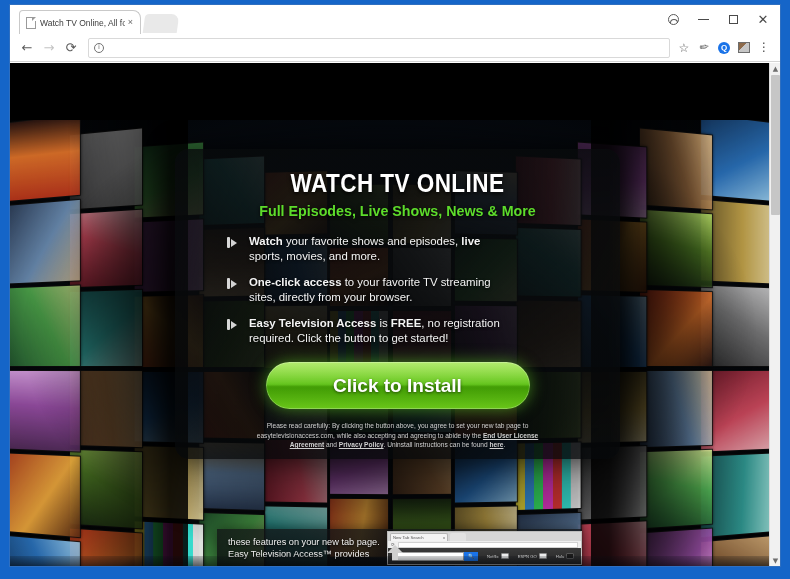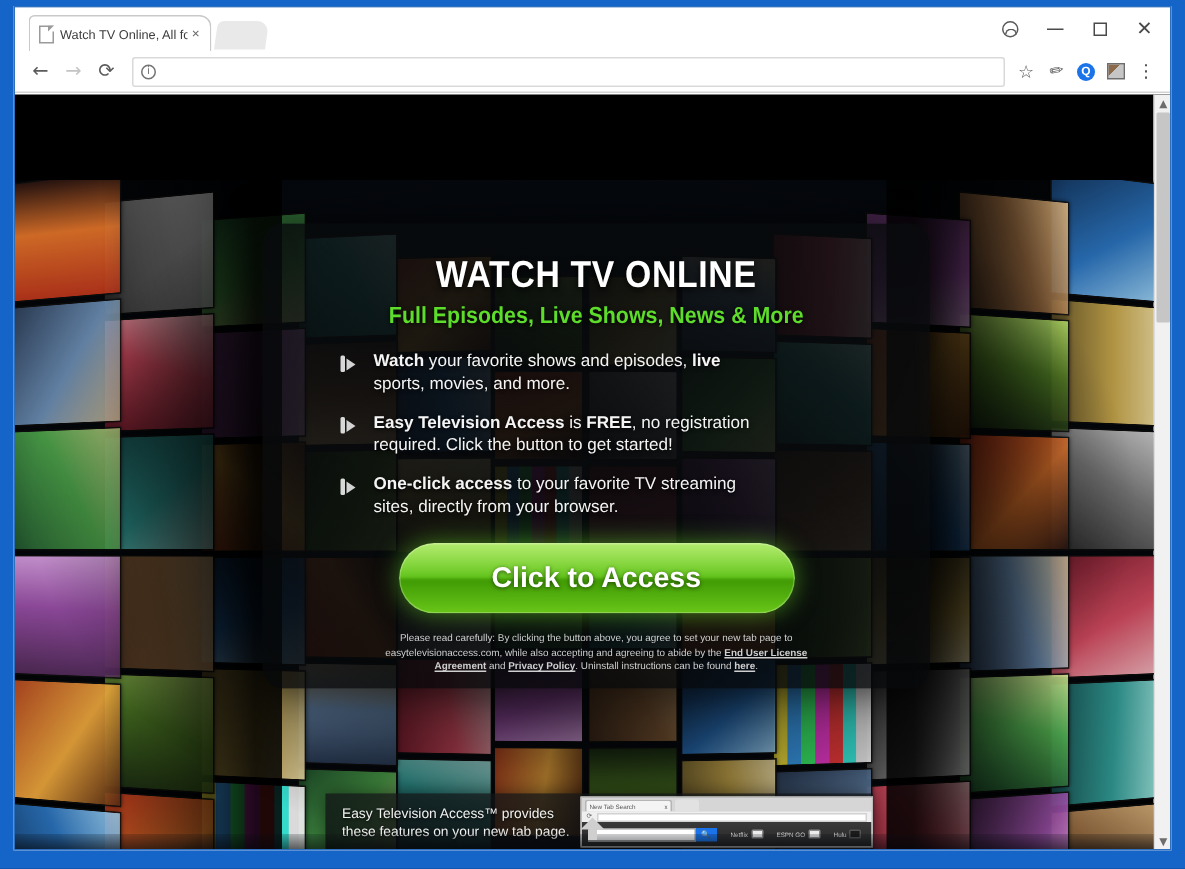--- a/index.html
+++ b/index.html
@@ -480,42 +480,42 @@
                 <b></b>
                 <i></i>
               </span>
               <span class="btxt"><span class="b">Watch</span> your favorite shows and episodes, <span class="b">live</span> sports, movies, and more.</span>
             </div>
             <div class="bullet">
               <span class="bmark">
                 <b></b>
                 <i></i>
               </span>
-              <span class="btxt"><span class="b">Easy Television Access</span> is <span class="b">FREE</span>, no registration required. Click the button to get started!</span>
+              <span class="btxt"><span class="b">One-click</span> <span class="b">access</span> to your favorite TV streaming sites, directly from your browser.</span>
             </div>
             <div class="bullet">
               <span class="bmark">
                 <b></b>
                 <i></i>
               </span>
-              <span class="btxt"><span class="b">One-click</span> <span class="b">access</span> to your favorite TV streaming sites, directly from your browser.</span>
+              <span class="btxt"><span class="b">Easy Television Access</span> is <span class="b">FREE</span>, no registration required. Click the button to get started!</span>
             </div>
           </div>
 
         <div class="install-wrap">
-          <button class="install-btn">Click to Access</button>
+          <button class="install-btn">Click to Install</button>
         </div>
 
         <div class="disclaimer" id="disclaimer">Please read carefully: By clicking the button above, you agree to set your new tab page to easytelevisionaccess.com, while also accepting and agreeing to abide by the <a href="#">End User License Agreement</a> and <a href="#">Privacy Policy</a>. Uninstall instructions can be found <a href="#">here</a>.</div>
       </div>
 
       <div class="features">
         <div class="features-txt">
+          <div>these features on your new tab page.</div>
           <div>Easy Television Access™ provides</div>
-          <div>these features on your new tab page.</div>
         </div>
         <div class="mini">
           <div class="mini-tabrow">
             <div class="mini-tab">
               <span>New Tab Search</span>
               <span class="x">x</span>
             </div>
             <div class="mini-tab-ghost"></div>
           </div>
           <div class="mini-navrow">

